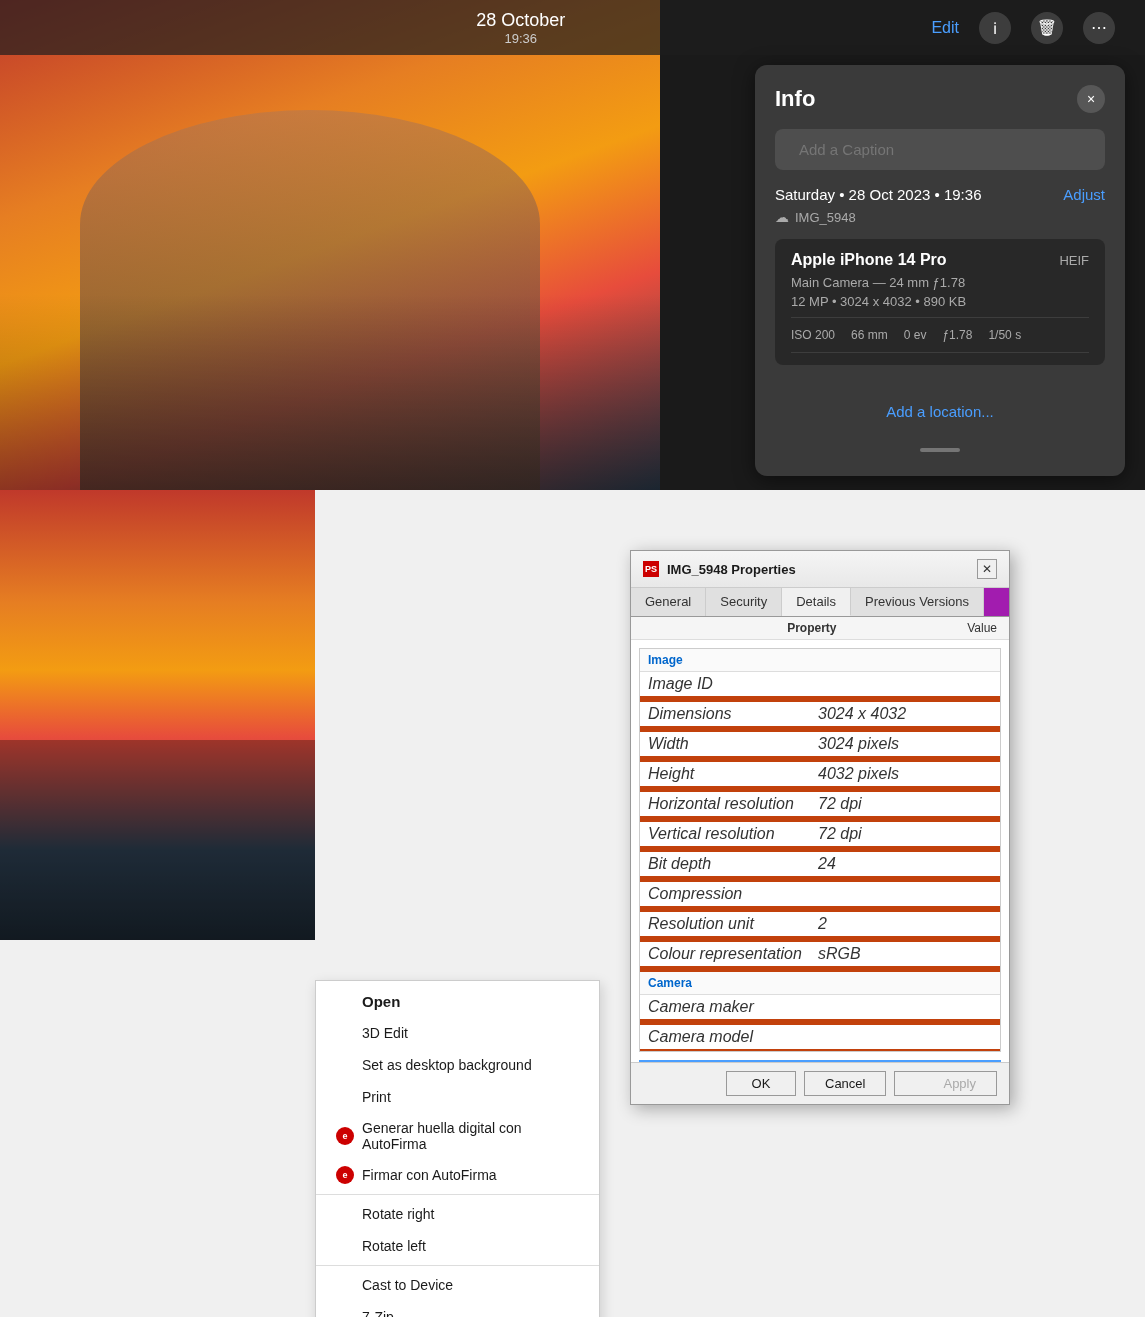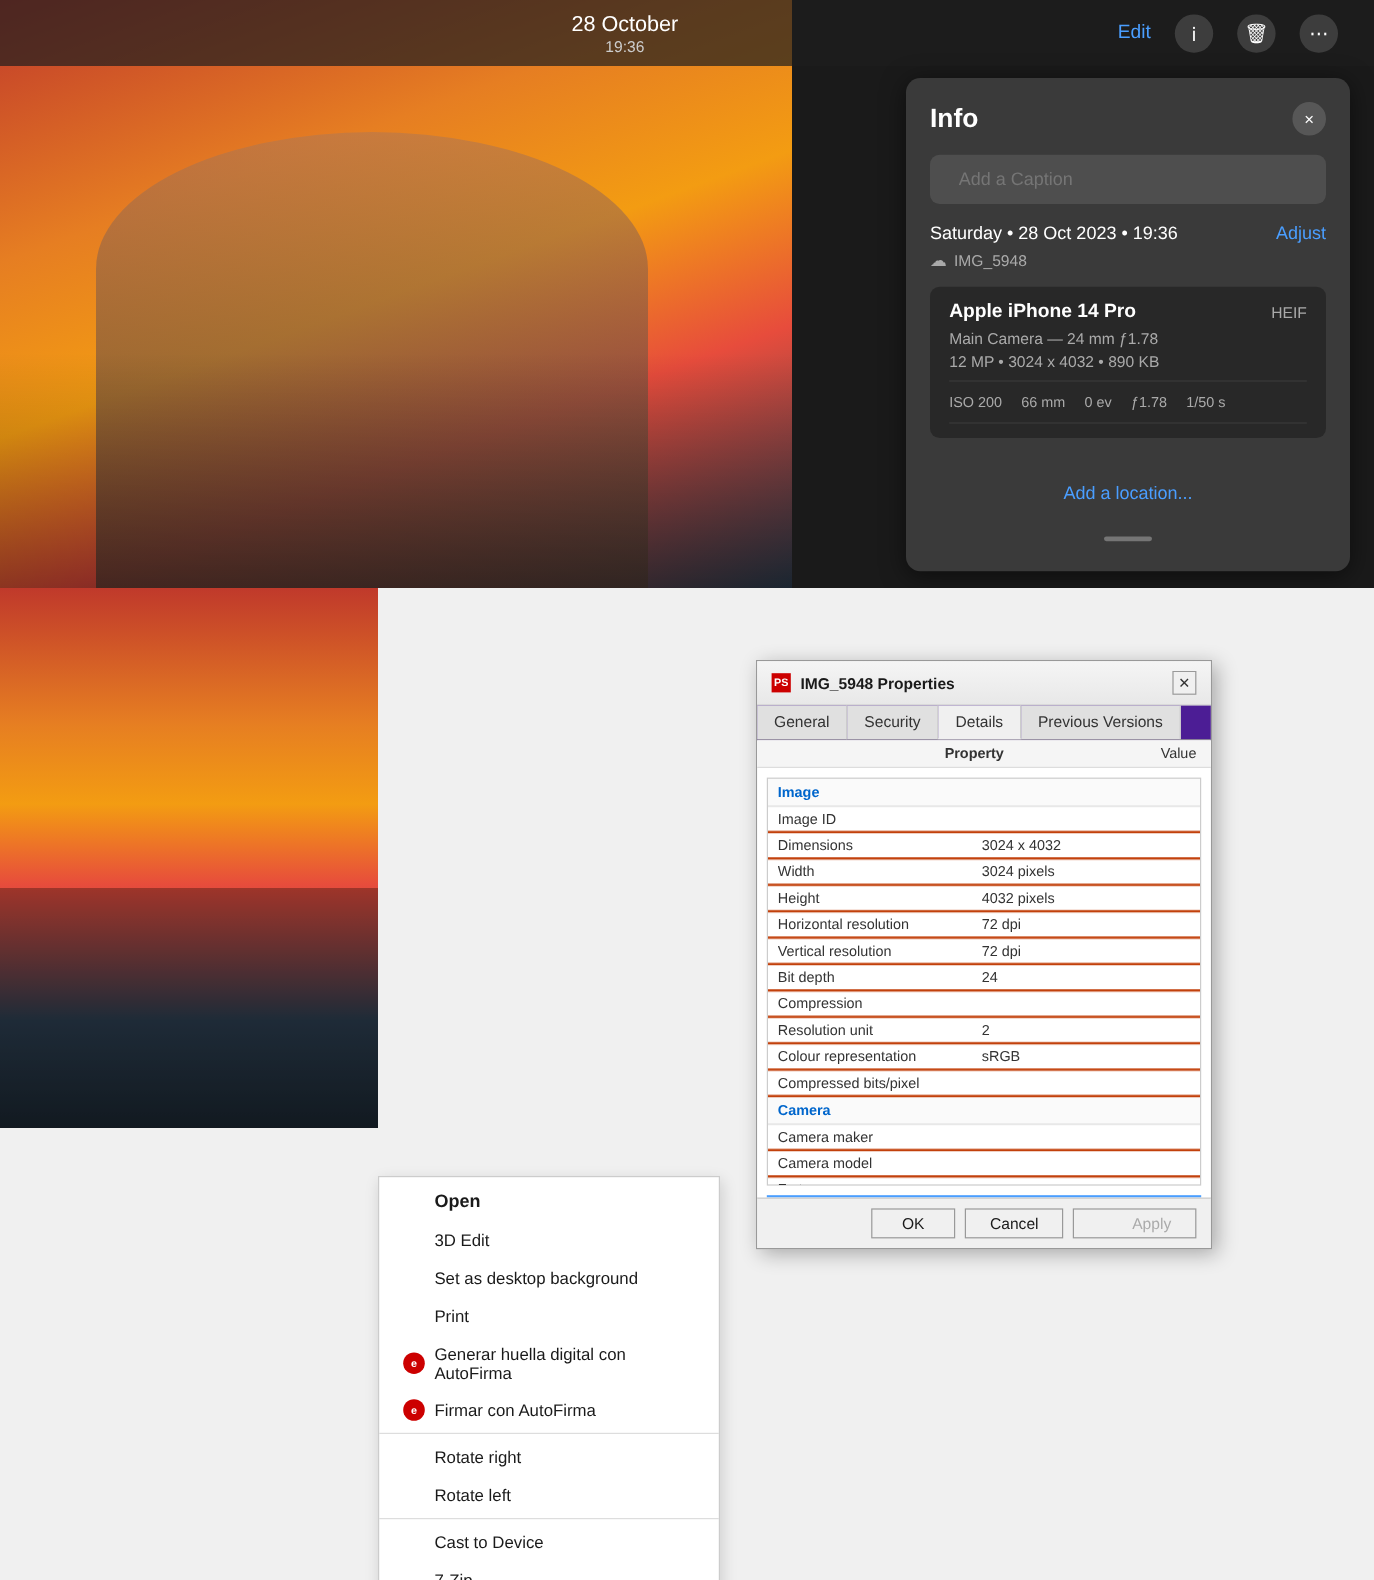--- a/index.html
+++ b/index.html
@@ -348,21 +348,21 @@
       display: flex;
       align-items: center;
       justify-content: center;
       font-size: 12px;
       cursor: pointer;
       color: #333;
     }
 
     .dialog-tabs {
       display: flex;
-      background: #4c1d95;
+      background: #a21caf;
       border-bottom: 1px solid #999;
     }
 
     .dialog-tab {
       padding: 6px 14px;
       font-size: 13px;
       color: #333;
       cursor: pointer;
       border-right: 1px solid #ccc;
       background: #e0e0e0;
@@ -394,31 +394,32 @@
       color: #333;
     }
 
     .props-col-value {
       font-size: 12px;
       font-weight: 400;
       color: #333;
     }
 
     .props-scroll {
-      height: 340px;
+      height: 404px;
       overflow-y: auto;
       border: 1px solid #ccc;
       margin: 8px;
     }
 
     .props-row {
       display: flex;
       padding: 3px 8px;
-      border-bottom: 2px solid #c2410c;
-      font-size: 12px;
+      border-bottom: 6px solid #c2410c;
+      font-size: 16px;
+      font-style: italic;
     }
 
     .props-row .prop-name {
       width: 170px;
       color: #333;
       flex-shrink: 0;
     }
 
     .props-row .prop-value {
       color: #333;
@@ -629,24 +630,20 @@
         <span class="prop-value"></span>
       </div>
       <div class="props-row">
         <span class="prop-name">Resolution unit</span>
         <span class="prop-value">2</span>
       </div>
       <div class="props-row">
         <span class="prop-name">Colour representation</span>
         <span class="prop-value">sRGB</span>
       </div>
-      <div class="props-row">
-        <span class="prop-name">Compressed bits/pixel</span>
-        <span class="prop-value"></span>
-      </div>
 
       <div class="props-section-header">Camera</div>
       <div class="props-row">
         <span class="prop-name">Camera maker</span>
         <span class="prop-value"></span>
       </div>
       <div class="props-row">
         <span class="prop-name">Camera model</span>
         <span class="prop-value"></span>
       </div>

